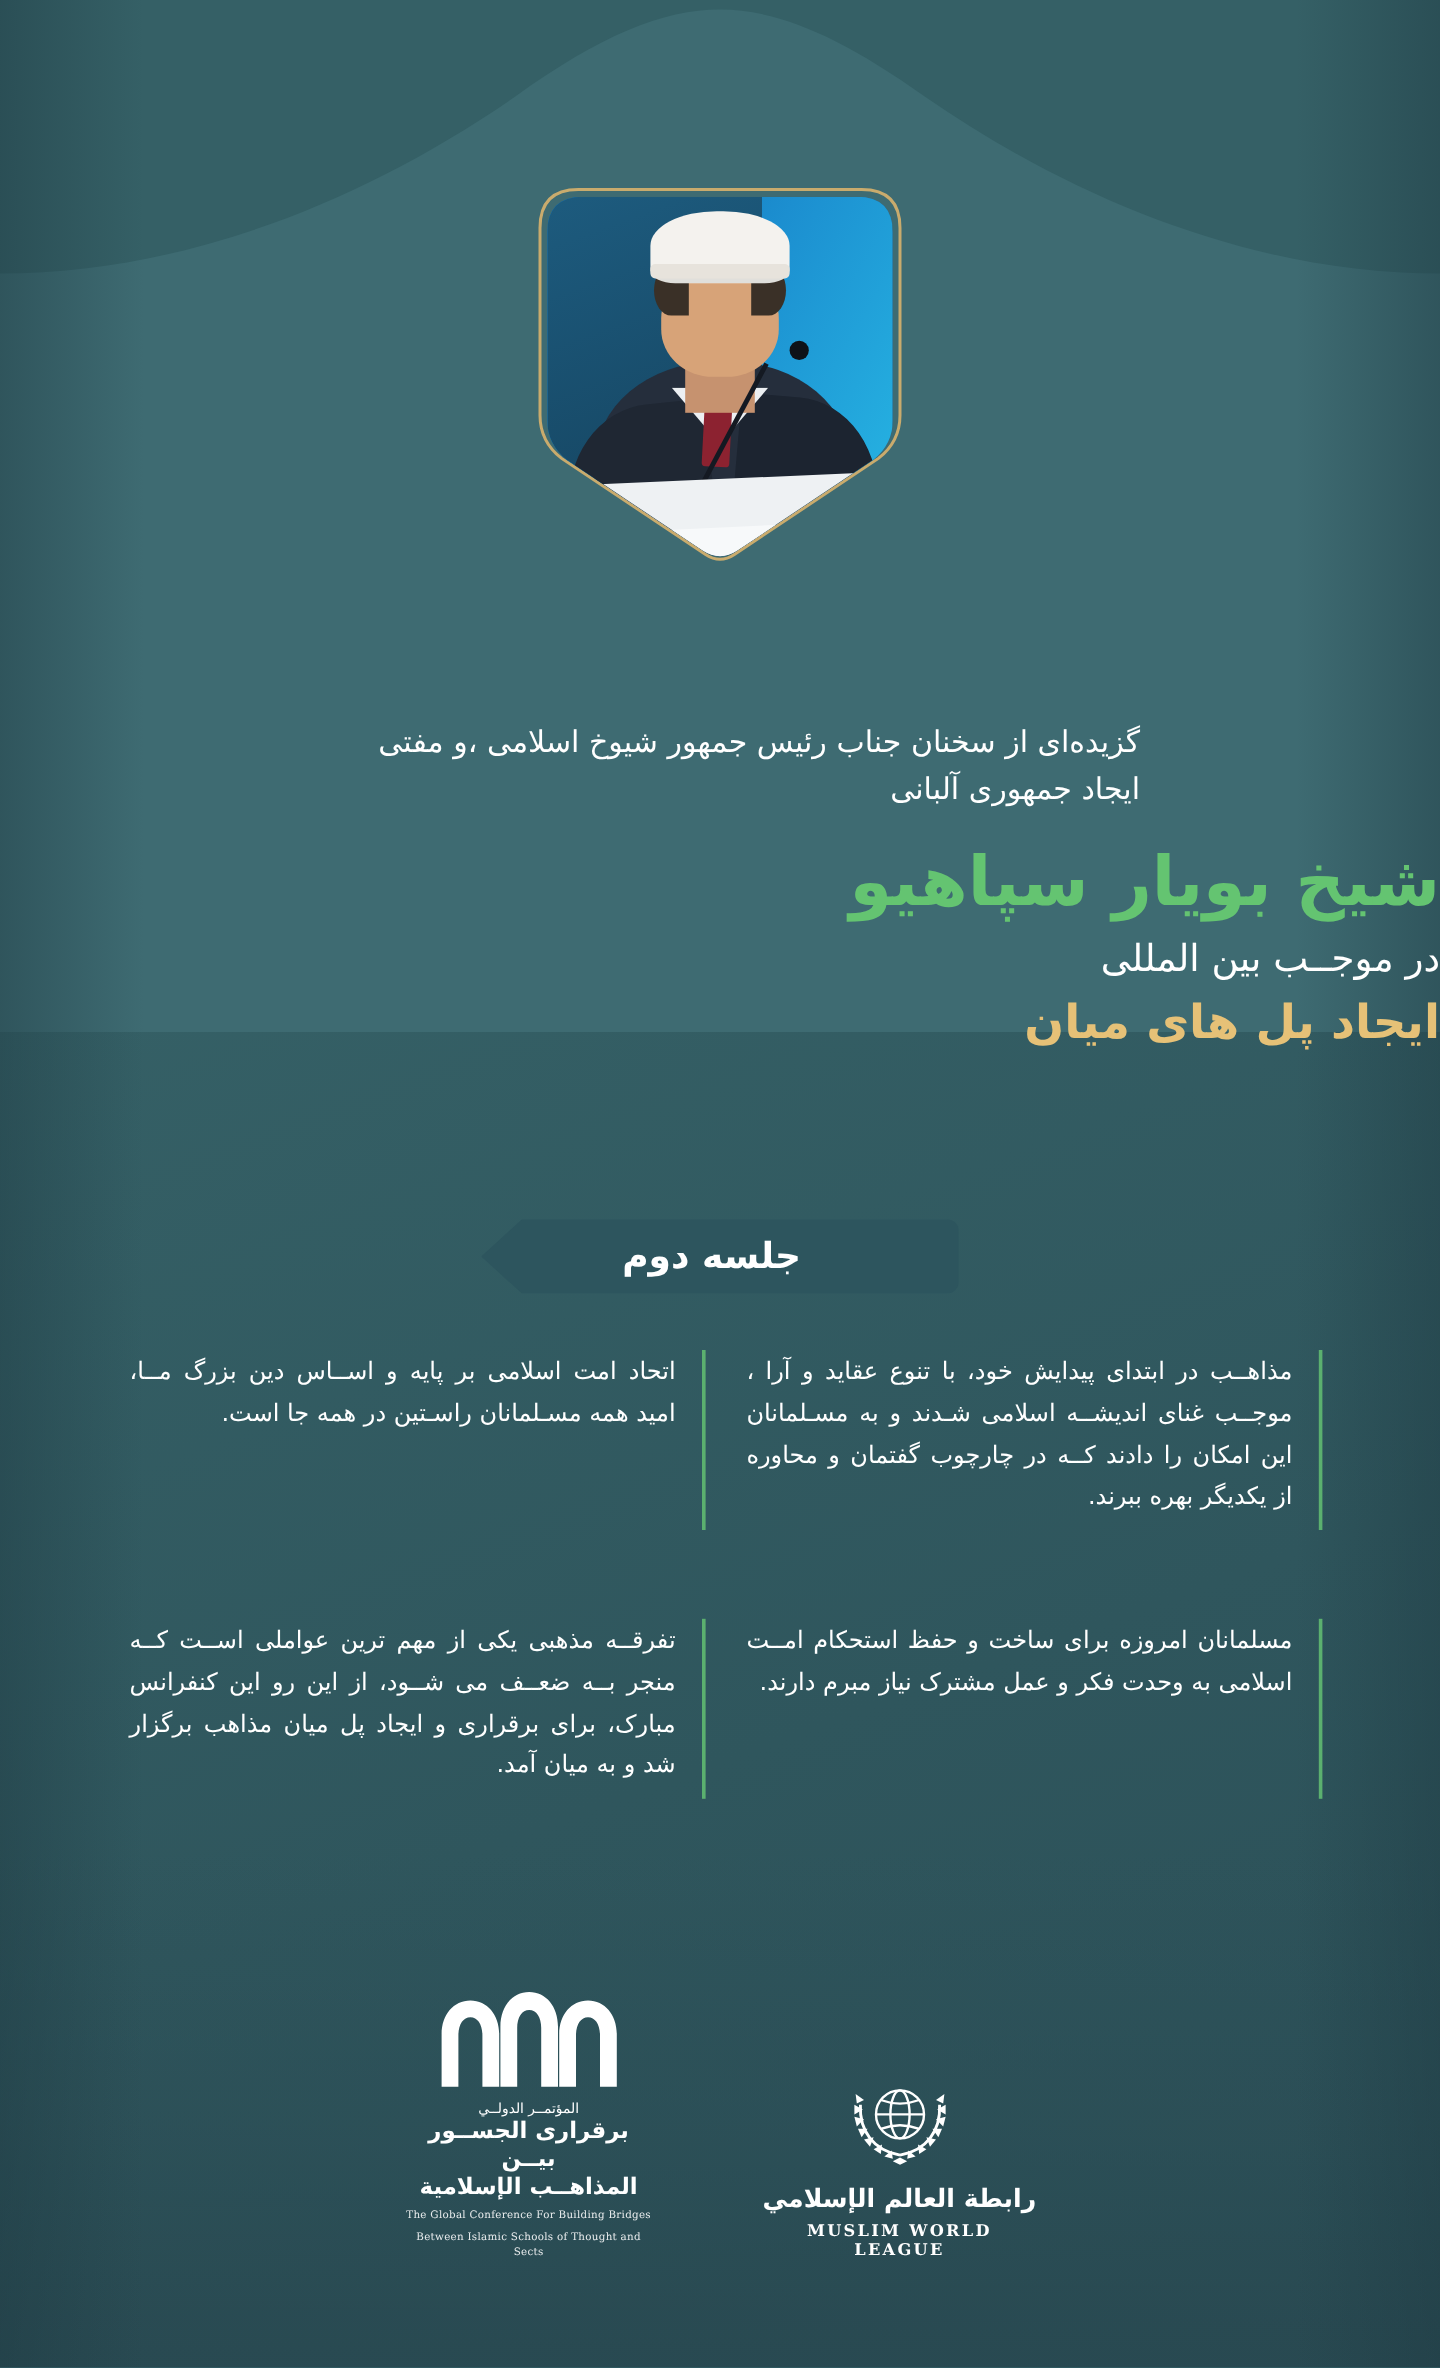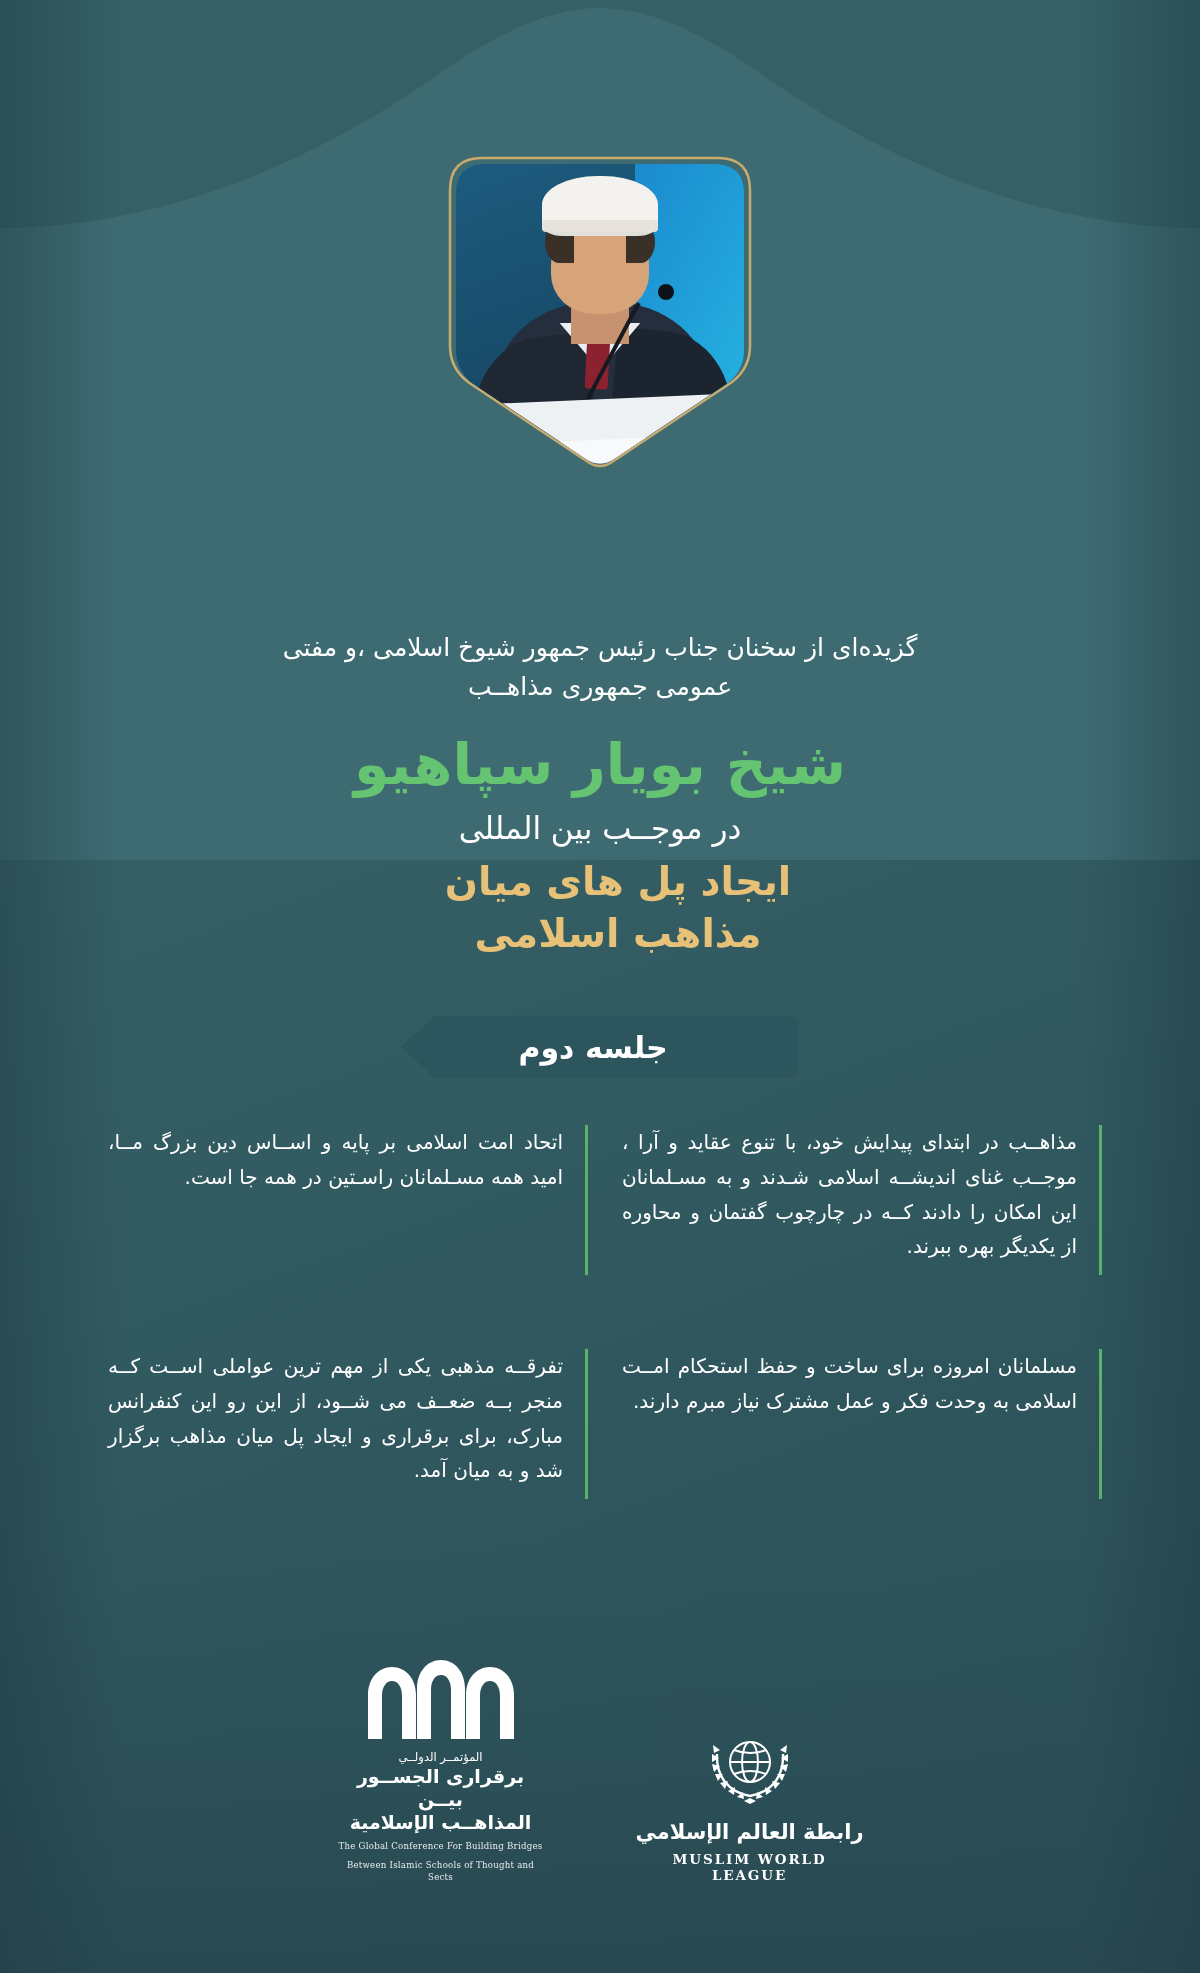--- a/index.html
+++ b/index.html
@@ -63,22 +63,22 @@
   .ph-capband{position:absolute;left:30%;top:18.5%;width:40%;height:4%;background:#e7e3dc;border-radius:4px;}
   .ph-tie{position:absolute;left:45%;top:57%;width:8%;height:18%;background:#8c2230;border-radius:3px;transform:rotate(3deg);}
   .ph-collar{position:absolute;left:36%;top:53%;width:28%;height:12%;background:#eceff2;clip-path:polygon(0 0,100% 0,62% 100%,38% 100%);}
   .ph-mic{position:absolute;left:63%;top:46%;width:4px;height:120px;background:#141922;transform:rotate(28deg);transform-origin:top left;}
   .ph-mic-head{position:absolute;left:70%;top:40%;width:16px;height:16px;background:#0e1218;border-radius:50%;}
   .ph-desk{position:absolute;left:-5%;bottom:-2%;width:112%;height:26%;background:#eef1f3;clip-path:polygon(0 18%,100% 0,100% 100%,0 100%);}
   .ph-desk2{position:absolute;left:-5%;bottom:-4%;width:112%;height:16%;background:#f7f9fa;clip-path:polygon(0 40%,100% 8%,100% 100%,0 100%);}
 
   
   .content{
-    position:absolute;left:0;right:0;top:629px;
-    text-align:center;
+    position:absolute;left:0;right:0;top:600px;
+    text-align:right;
     direction:rtl;
   }
   .intro{
     color:#ffffff;
     font-size:25px;
     line-height:1.55;
     font-weight:400;
     max-width:700px;
     margin:0 auto;
     letter-spacing:.2px;
@@ -221,27 +221,26 @@
       <div class="ph-mic"></div>
       <div class="ph-mic-head"></div>
       <div class="ph-desk"></div>
       <div class="ph-desk2"></div>
     </div>
   </div>
 
   <div class="content">
     <div class="intro">
       <div>گزیده‌ای از سخنان جناب رئیس جمهور شیوخ اسلامی ،و مفتی</div>
-      <div>عمومی جمهوری مذاهــب</div>
+      <div>ایجاد جمهوری آلبانی</div>
     </div>
     <div class="speaker-name">شیخ بویار سپاهیو</div>
     <div class="at-conf">در موجــب بین المللی</div>
     <div class="conf-title">
       <div>ایجاد پل های میان</div>
-      <div>مذاهب اسلامی</div>
     </div>
   </div>
 
   <div class="ribbon-row">
     <div class="ribbon">
       <span class="ribbon-label">جلسه دوم</span>
     </div>
   </div>
 
   <div class="quotes">

